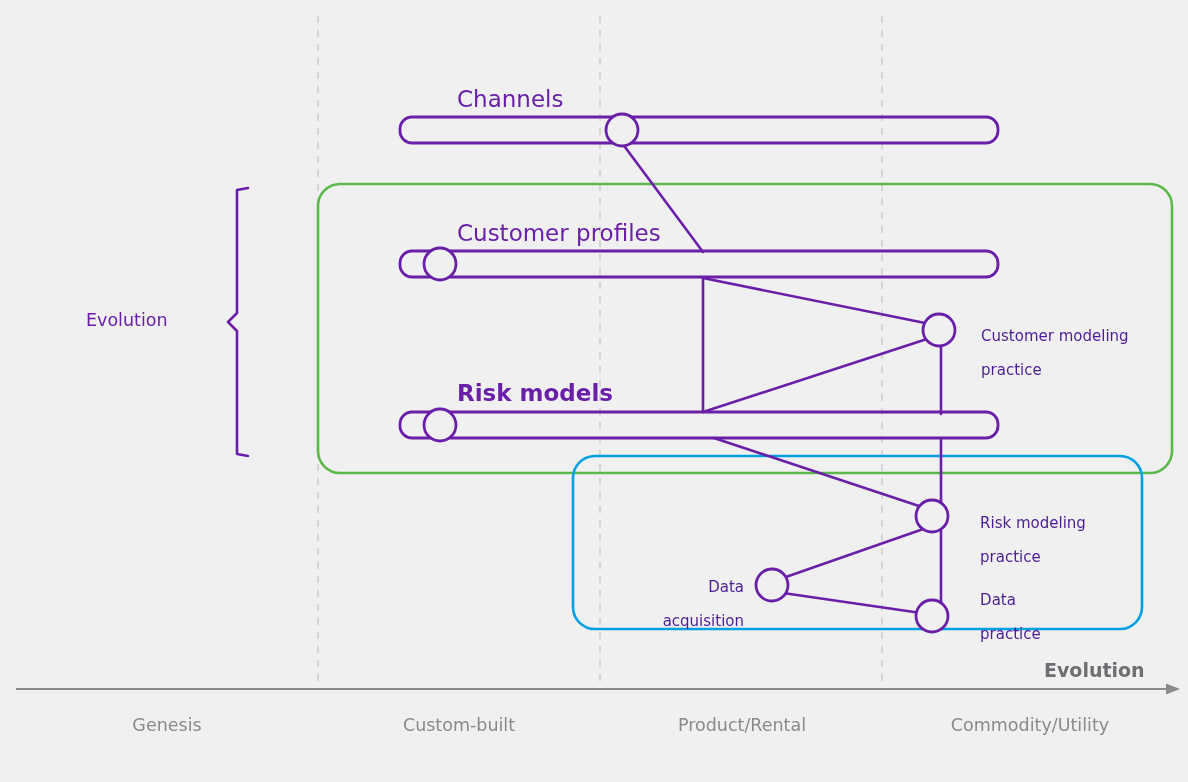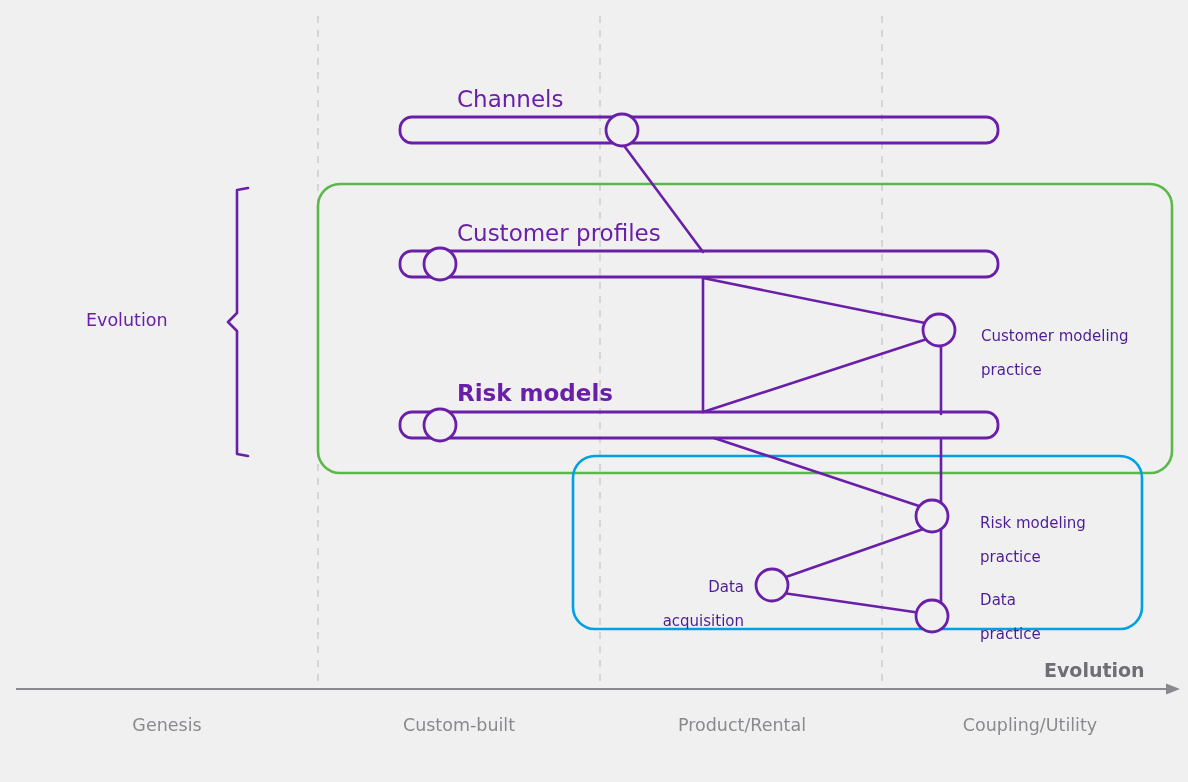--- a/index.html
+++ b/index.html
@@ -146,15 +146,15 @@
   <div class="lbl coupling-label" style="left:86px; top:311px;">Evolution</div>
 
   <div class="lbl axis-title" style="left:1044px; top:660px;">Evolution</div>
 
   <div class="lbl axis-tick" style="left:78px; top:716px; width:178px; text-align:center;">Genesis</div>
 
   <div class="lbl axis-tick" style="left:370px; top:716px; width:178px; text-align:center;">Custom-built</div>
 
   <div class="lbl axis-tick" style="left:653px; top:716px; width:178px; text-align:center;">Product/Rental</div>
 
-  <div class="lbl axis-tick" style="left:930px; top:716px; width:200px; text-align:center;">Coupling/Utility</div>
+  <div class="lbl axis-tick" style="left:930px; top:716px; width:200px; text-align:center;">Commodity/Utility</div>
 
 </div>
 
 </body></html>

